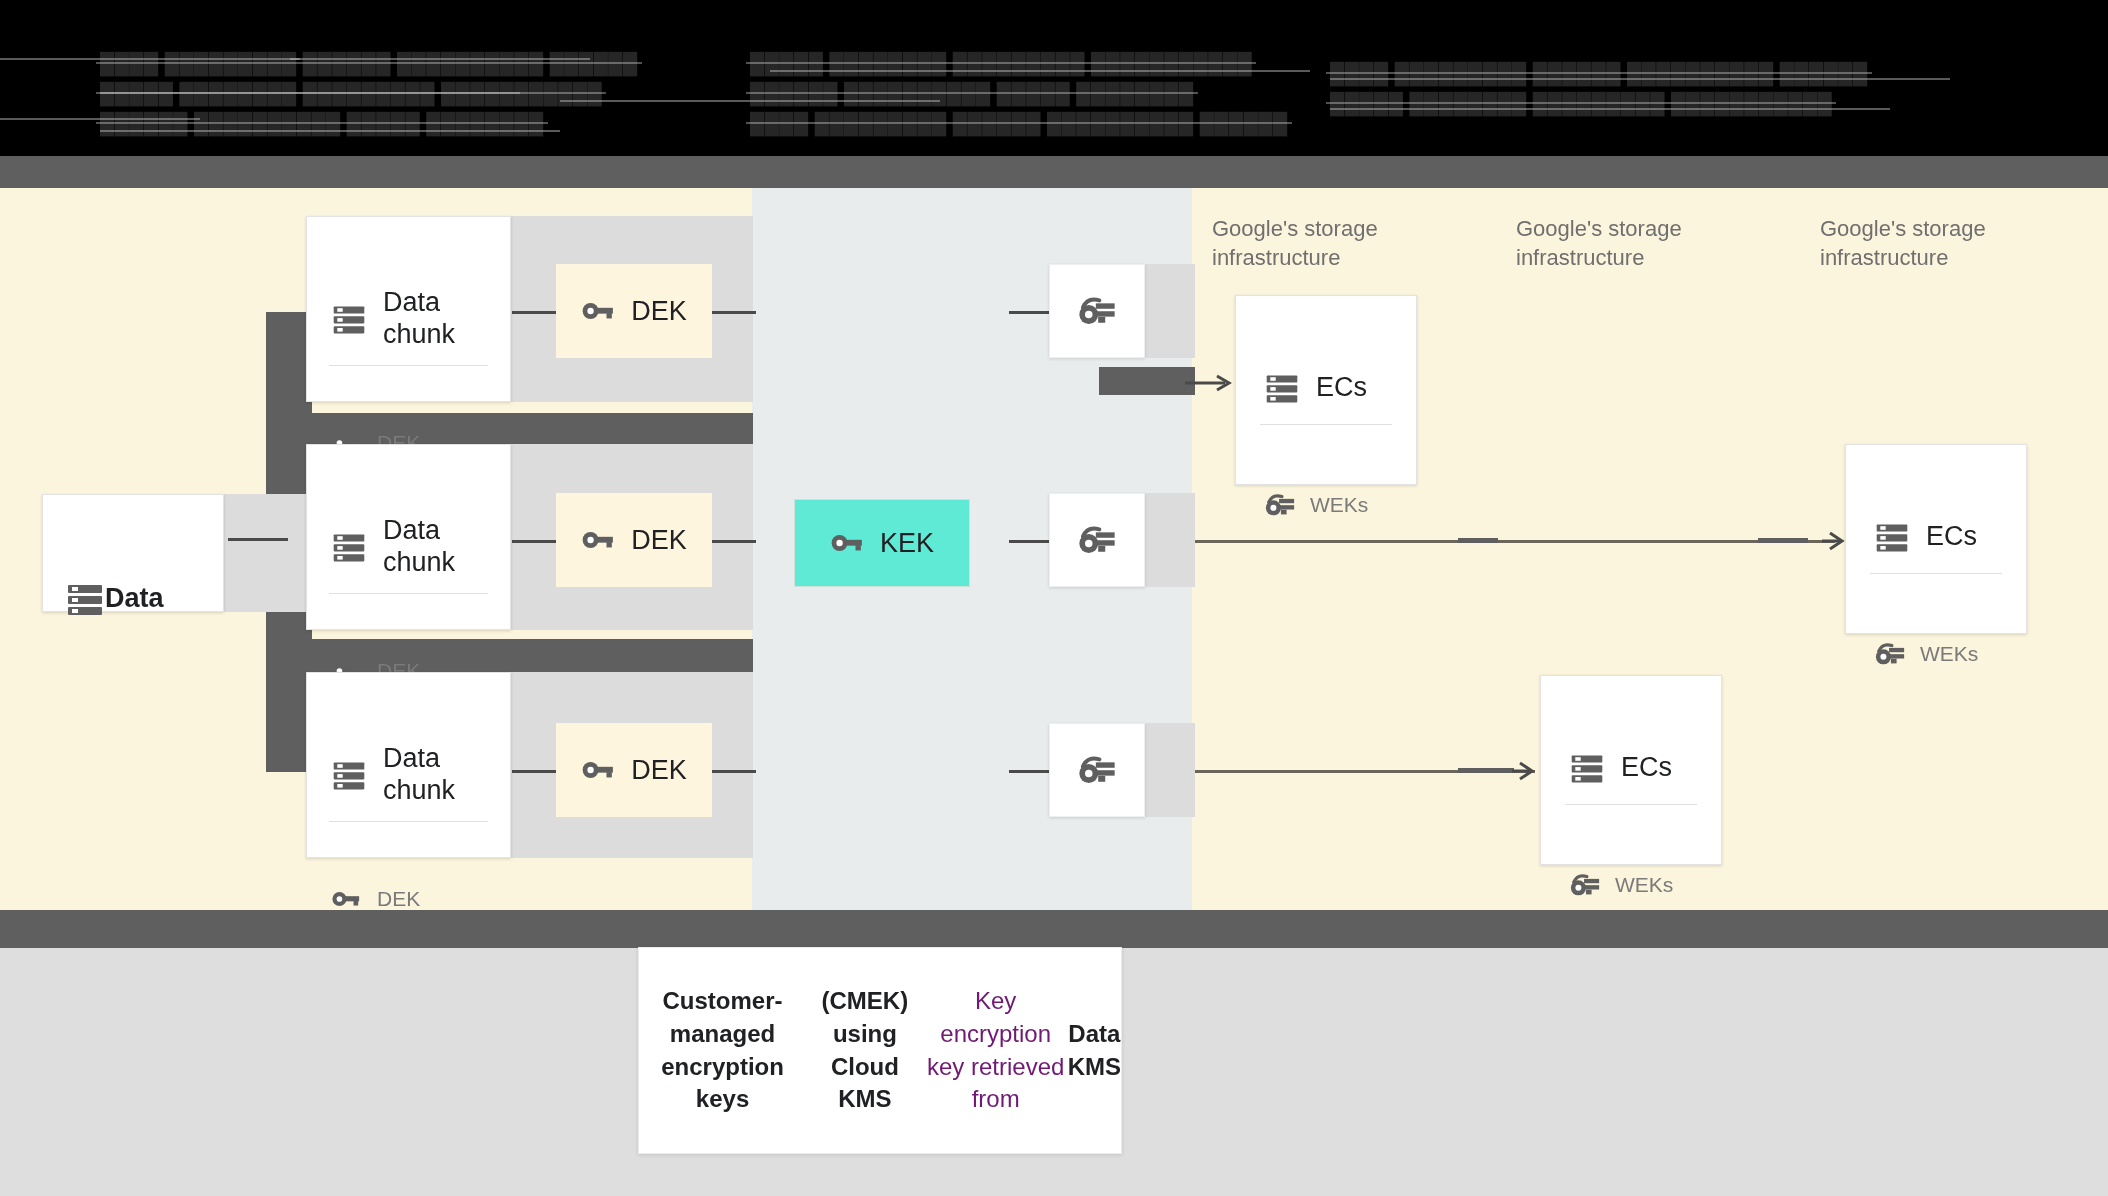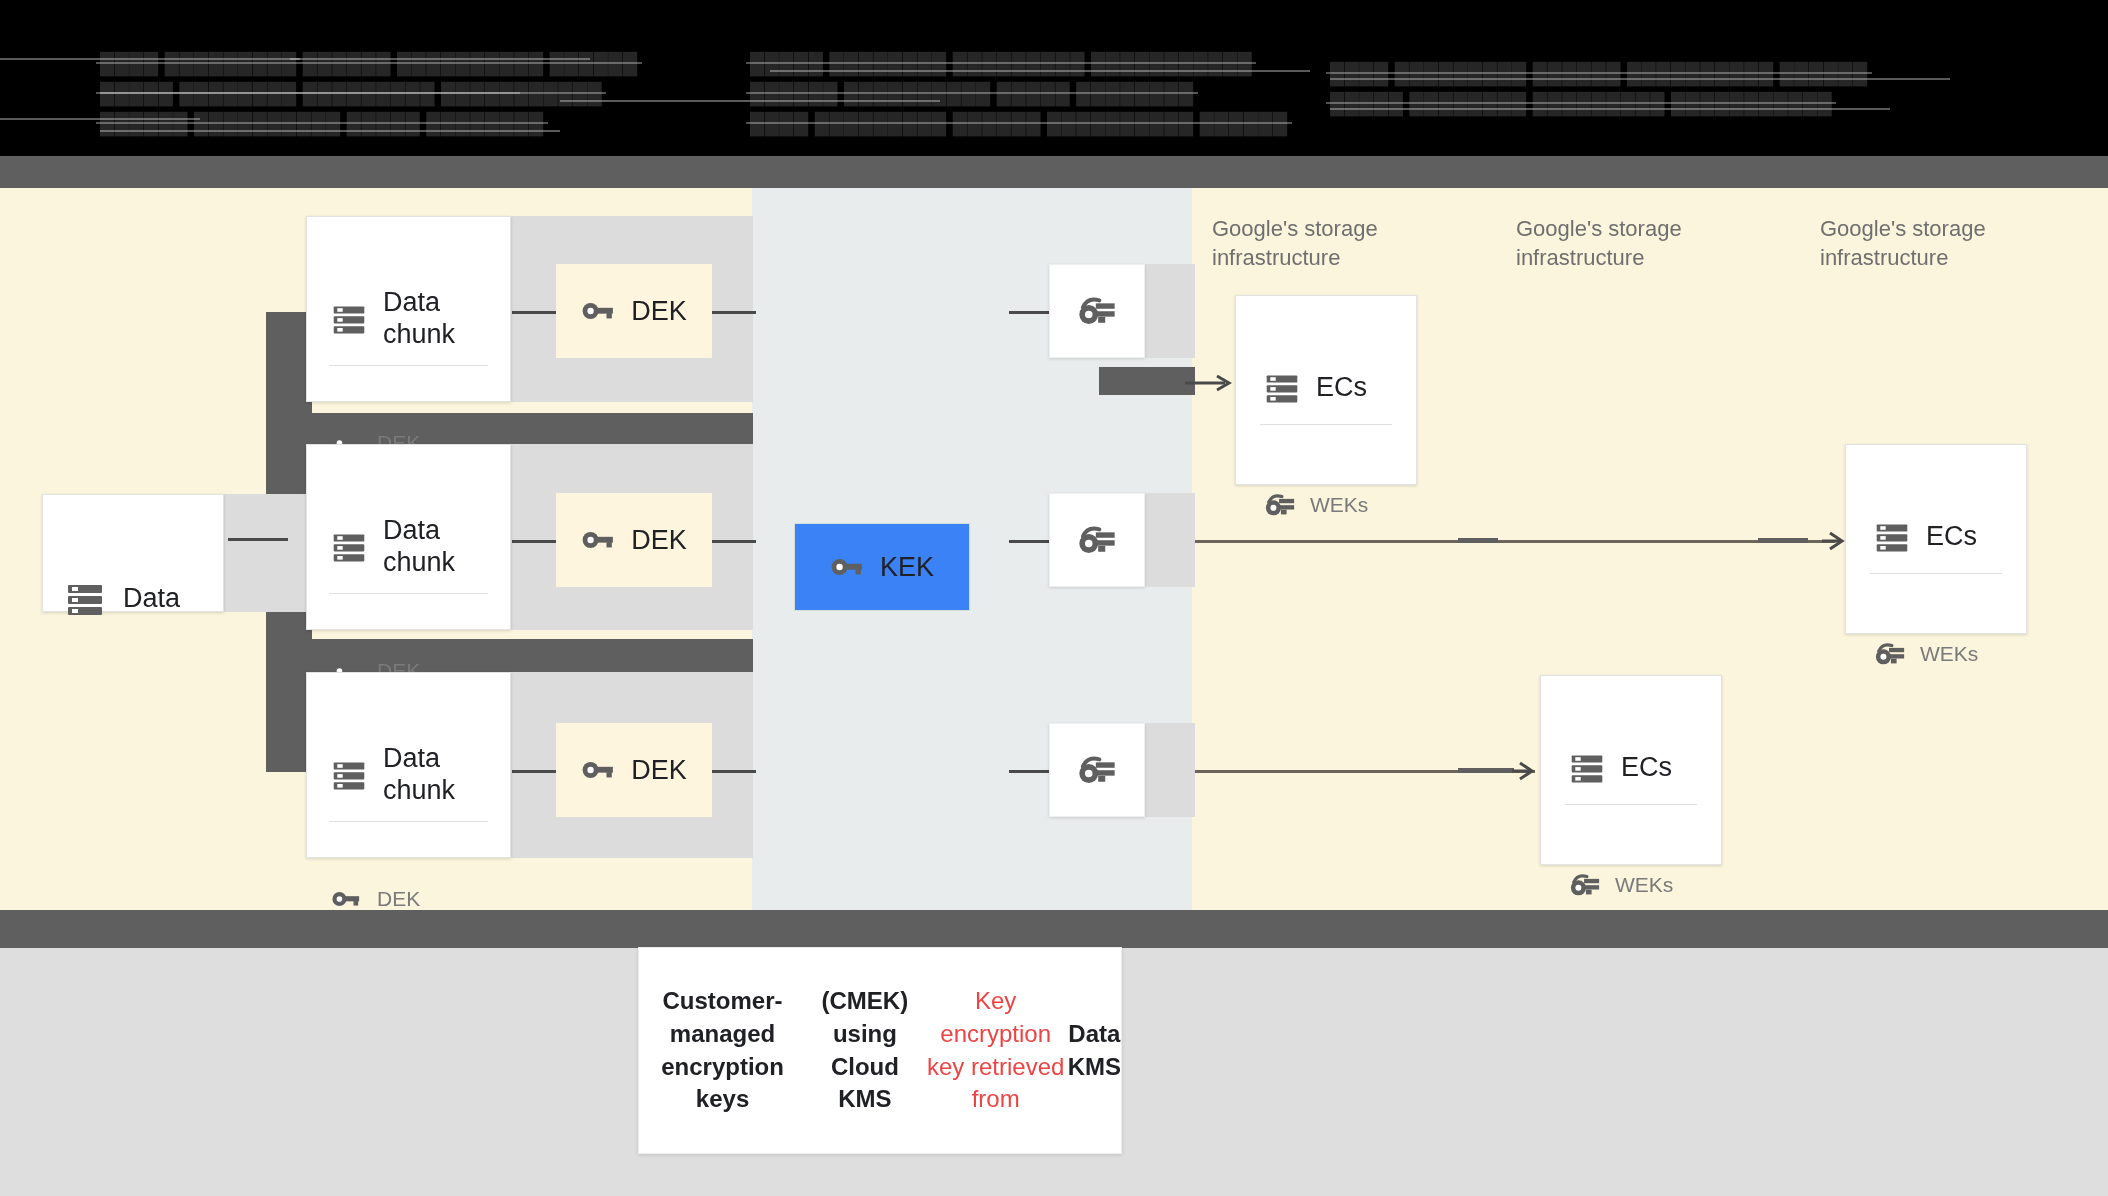--- a/index.html
+++ b/index.html
@@ -42,36 +42,36 @@
   }
   .card .row { display:flex; align-items:center;margin-top:46px; }
   .card .divider { height:1px; background:#e0e0e0; }
 
   .title-lbl { font-size:27px; color:#202124; line-height:1.18; }
   .sub-lbl   { font-size:21px; color:#7a7a7a; }
 
   .chipbox { position:absolute; display:flex; align-items:center;
              justify-content:center; gap:16px; }
   .chip-cream { background:#fdf5dd; }
-  .chip-mint  { background:#3b82f6; border:1px solid #cfe2d9;margin-top:24px; }
+  .chip-mint  { background:#5eead4; border:1px solid #cfe2d9; }
   .chip-lbl   { font-size:27px; color:#202124; }
 
   .keycard { position:absolute; background:#ffffff; border:1px solid #efefef;
              box-shadow:0 1px 3px rgba(0,0,0,.13);
              display:flex; align-items:center; justify-content:center; }
 
   .infra-lbl { position:absolute; font-size:22px; color:#6f6f6f; line-height:1.3; }
 
   
   .caption { position:absolute; background:#ffffff; border:1px solid #ededed;
              box-shadow:0 1px 4px rgba(0,0,0,.12);
              display:flex; flex-direction:row; align-items:center;
              justify-content:center; text-align:center; }
   .cap-b { font-size:24px; font-weight:bold; color:#202124; line-height:1.36; }
-  .cap-n { font-size:24px; color:#ef4444; line-height:1.36; }
+  .cap-n { font-size:24px; color:#701a75; line-height:1.36; }
   .cap-gap { height:30px; }
 
   svg { display:block; }
 </style>
 </head>
 <body>
 
 <div id="stage">
 
   <div class="band band-black"></div>
@@ -144,21 +144,21 @@
   </svg>
 
   <div class="hline" style="left:1155px; top:770px; width:380px; background:#6b6659;"></div>
   <div class="darkbar" style="left:1458px; top:768px; width:56px; height:5px;"></div>
   <svg style="position:absolute; left:1512px; top:761px;" width="28" height="20" viewBox="0 0 28 20">
     <path d="M0 10 L18 10" stroke="#4a4a4a" stroke-width="3" fill="none"></path>
     <path d="M8 2 L20 10 L8 18" stroke="#4a4a4a" stroke-width="3" fill="none"></path>
   </svg>
 
   <div class="card" style="left:42px; top:494px; width:182px; height:118px;">
-    <div class="row" style="height:100%; padding:0 22px; gap:18px;">
+    <div class="row" style="height:100%; padding:0 22px; font-weight:bold;">
       <span>
         <svg width="40" height="40" viewBox="0 0 40 40">
           <rect x="3" y="6" width="34" height="8" rx="1" fill="#5f5f5f"></rect>
           <rect x="7" y="8" width="6" height="4" fill="#ffffff"></rect>
           <rect x="3" y="17" width="34" height="8" rx="1" fill="#5f5f5f"></rect>
           <rect x="7" y="19" width="6" height="4" fill="#ffffff"></rect>
           <rect x="3" y="28" width="34" height="8" rx="1" fill="#5f5f5f"></rect>
           <rect x="7" y="30" width="6" height="4" fill="#ffffff"></rect>
         </svg>
       </span>

